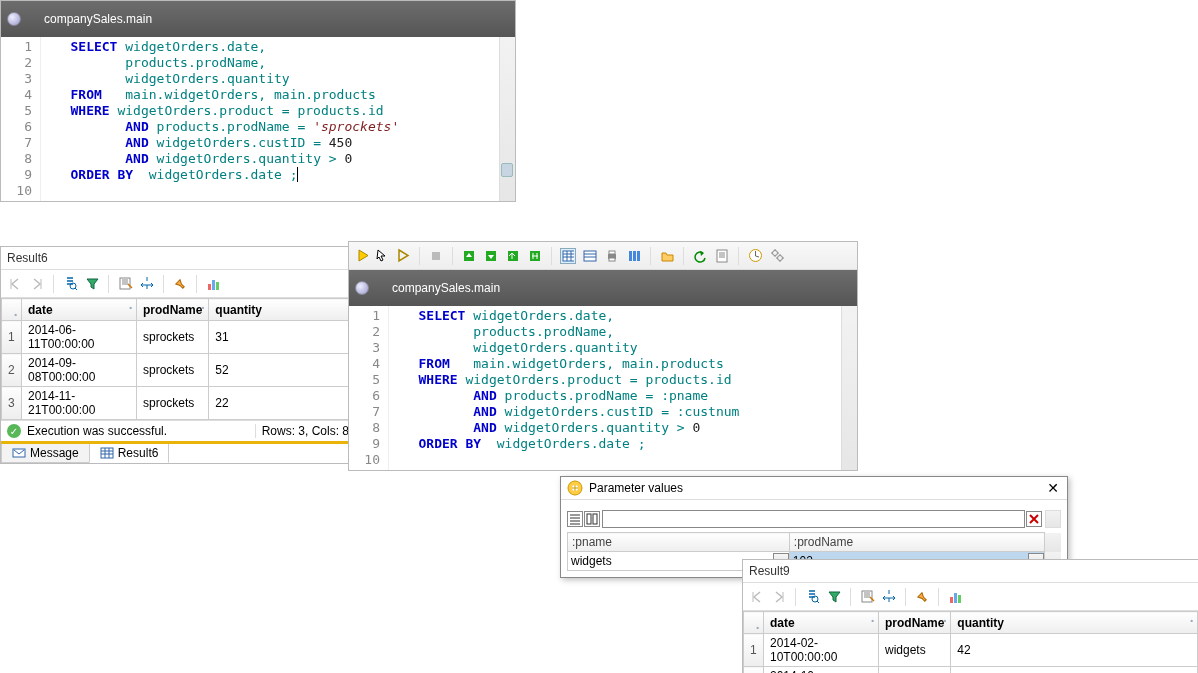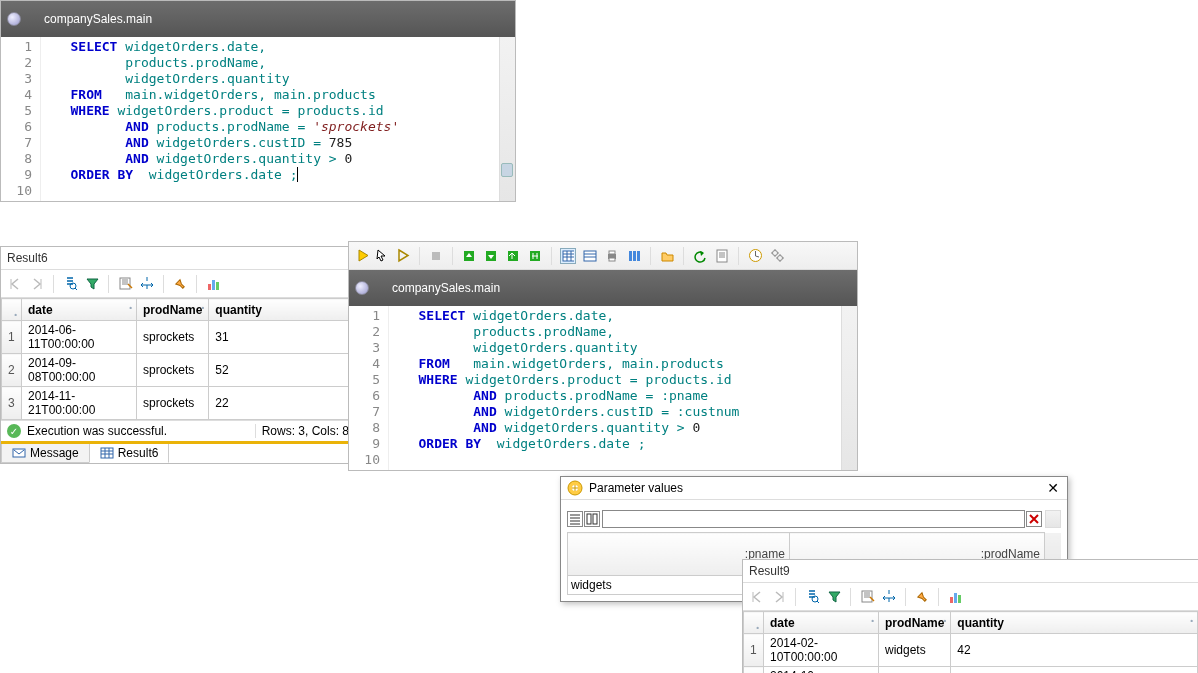--- a/index.html
+++ b/index.html
@@ -26,21 +26,21 @@
   .statusbar { display: flex; align-items: center; gap: 6px; padding: 3px 6px; border-top: 1px solid #ddd; font-size: 12px; }
   .status-ok { width: 14px; height: 14px; border-radius: 50%; background: #58b858; color: #fff; display: inline-flex; align-items: center; justify-content: center; font-size: 10px; }
   .tabs { display: flex; background: #fff; border-top: 3px solid #eab308; }
   .tab { display: flex; align-items: center; gap: 4px; padding: 2px 10px; border: 1px solid #ccc; border-top: none; background: #f3f3f3; margin-right: -1px; cursor: pointer; }
   .tab.active { background: #fff; border-bottom: 1px solid #fff; }
   .tabicon { width: 14px; height: 14px; }
   .param-dialog { position: absolute; border: 1px solid #888; background: #fff; box-shadow: 2px 2px 6px rgba(0,0,0,0.25); }
   .param-title { background: #fff; padding: 3px 6px; display: flex; align-items: center; justify-content: space-between; border-bottom: 1px solid #ddd; }
   .param-title .left { display: flex; align-items: center; gap: 6px; }
   .param-title .close { width: 16px; height: 16px; display: flex; align-items: center; justify-content: center; cursor: pointer; font-size: 14px; }
-  .param-grid th { background: linear-gradient(#fefefe,#eee); border: 1px solid #ccc; padding: 14px 4px; text-align: right; font-weight: normal; color: #444; }
+  .param-grid th { background: linear-gradient(#fefefe,#eee); border: 1px solid #ccc; padding: 2px 4px; text-align: left; font-weight: normal; color: #444; }
   .param-grid td { border: 1px solid #ccc; padding: 0; }
   .combo { display: flex; width: 100%; height: 18px; align-items: center; }
   .combo input { flex: 1; border: none; padding: 1px 3px; font-family: inherit; font-size: 12px; outline: none; }
   .combo .arrow { width: 16px; height: 16px; border: 1px solid #888; background: linear-gradient(#f6f6f6,#ddd); display: flex; align-items: center; justify-content: center; font-size: 8px; }
   .selected-cell { background: #bcd7ee !important; }
   .scroll-shadow-right { position: absolute; right: 0; top: 0; width: 16px; bottom: 0; background: linear-gradient(#f2f2f2,#e6e6e6); border-left: 1px solid #ddd; }
   .scrollthumb { position: absolute; right: 2px; width: 12px; height: 14px; background: #c7d5e3; border: 1px solid #9bb; border-radius: 2px; }
   svg { display: block; }
 </style>
 </head>
@@ -63,21 +63,21 @@
         <div>8</div>
         <div>9</div>
         <div>10</div>
     </div>
     <div class="code">   <span class="kw">SELECT</span> <span class="ident">widgetOrders.date,</span>
           <span class="ident">products.prodName,</span>
           <span class="ident">widgetOrders.quantity</span>
    <span class="kw">FROM</span>   <span class="ident">main.widgetOrders, main.products</span>
    <span class="kw">WHERE</span> <span class="ident">widgetOrders.product = products.id</span>
           <span class="kw">AND</span> <span class="ident">products.prodName =</span> <span class="str">'sprockets'</span>
-          <span class="kw">AND</span> <span class="ident">widgetOrders.custID =</span> <span class="num">785</span>
+          <span class="kw">AND</span> <span class="ident">widgetOrders.custID =</span> <span class="num">450</span>
           <span class="kw">AND</span> <span class="ident">widgetOrders.quantity &gt;</span> <span class="num">0</span>
    <span class="kw">ORDER BY</span> <span class="ident"> widgetOrders.date ;</span><span style="border-left:1px solid #000;"> </span>
 </div>
     <div class="scroll-shadow-right">
       <div class="scrollthumb" style="top:126px;"></div>
     </div>
   </div>
 </div>
 
 <div class="window" style="left:0; top:246px; width:370px; border-top:1px solid #bbb;">

